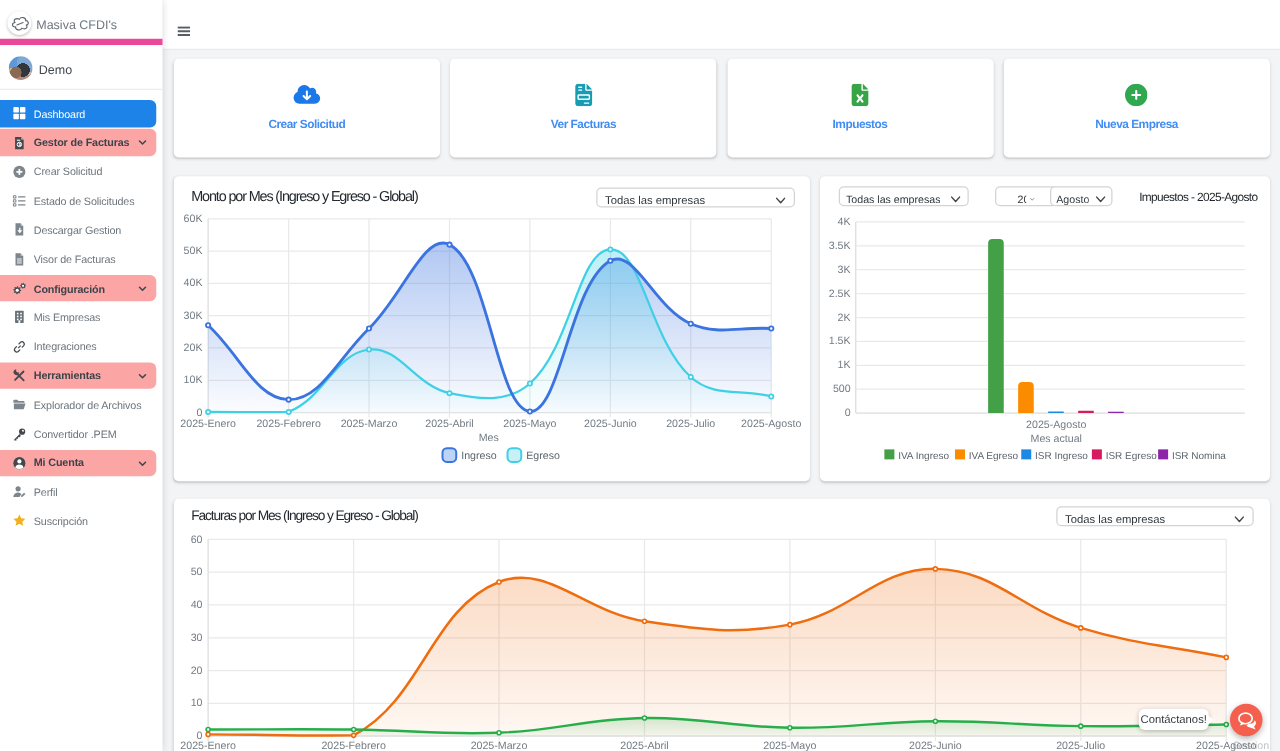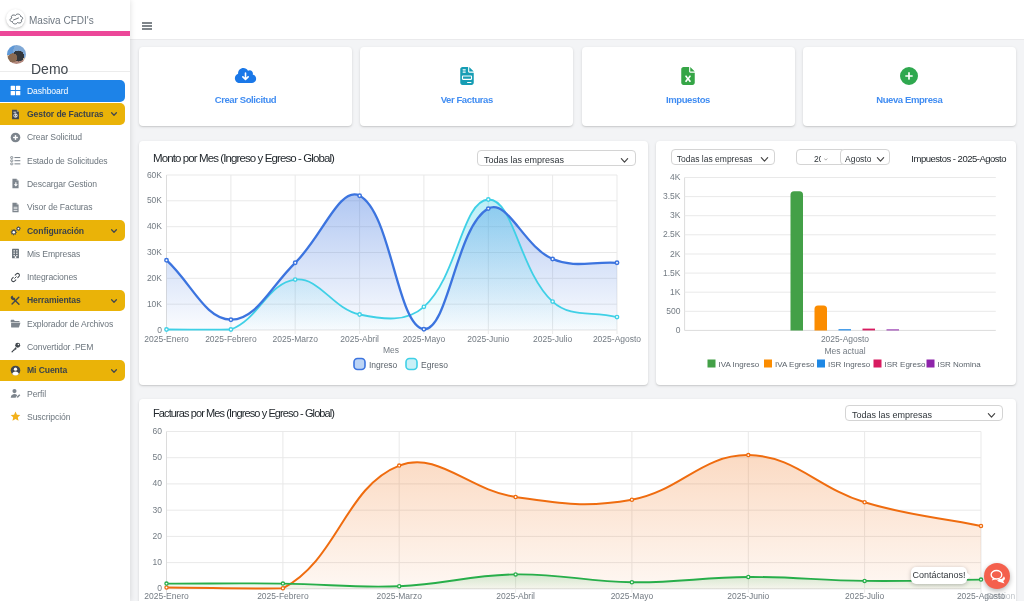--- a/index.html
+++ b/index.html
@@ -2,26 +2,26 @@
 <html><head><meta charset="utf-8">
 <style>
 *{margin:0;padding:0;box-sizing:border-box}
 html,body{width:1024px;height:601px;overflow:hidden;font-family:"Liberation Sans",sans-serif;background:#f3f4f6}
 #sidebar{position:absolute;left:0;top:0;width:130px;height:601px;background:#fff;box-shadow:0 0 6px rgba(0,0,0,0.14);z-index:5}
 #sb-head{position:absolute;left:0;top:0;width:130px;height:36px;border-bottom:5px solid #ec4899}
 .logo-circ{position:absolute;left:6px;top:9px;width:19px;height:19px;border-radius:50%;background:#fff;box-shadow:0 1px 2.5px rgba(0,0,0,0.25);display:flex;align-items:center;justify-content:center}
 #sb-head .t{position:absolute;left:29px;top:15px;font-size:10px;color:#6e7780}
 #sb-user{position:absolute;left:0;top:37px;width:130px;height:35px;border-bottom:1px solid #ececec}
 .avatar{position:absolute;left:7px;top:8px;width:19px;height:19px;border-radius:50%;background:radial-gradient(circle at 30% 68%, #8a6a52 0 24%, transparent 25%),radial-gradient(circle at 60% 58%, #33373c 0 34%, transparent 35%),radial-gradient(circle at 75% 30%, #7fa8d6 0 40%, transparent 41%),linear-gradient(175deg, #5f98d6 0 48%, #c9b8a6 48% 78%, #b3897e 78% 100%)}
-#sb-user .t{position:absolute;left:31px;top:24px;font-size:14px;color:#41484f}
+#sb-user .t{position:absolute;left:31px;top:14px;font-size:10px;color:#41484f}
 #menu{position:absolute;left:0;top:80px;width:130px}
 .mi{position:relative;width:125px;height:21.5px;margin-bottom:1.8px;border-radius:0 5px 5px 0;display:flex;align-items:center;color:#6c757d;font-size:8.6px;letter-spacing:-1.05px}
 .mi .ic{width:11px;margin-left:10px;display:flex;justify-content:center}
 .mi .lbl{margin-left:6px;white-space:nowrap;letter-spacing:-0.1px}
-.mi.header{background:#eab308;color:#3c434a;font-weight:bold;font-size:8.6px;letter-spacing:-0.9px}
+.mi.header{background:#fca5a5;color:#3c434a;font-weight:bold;font-size:8.6px;letter-spacing:-0.9px}
 .mi.active{background:#1d83e8;color:#fff}
 .chv{position:absolute;right:7px;top:7px}
 #nav{position:absolute;left:130px;top:0;width:982px;height:40px;background:#fff;border-bottom:1px solid #eaeaec;z-index:4}
 #nav .burger{position:absolute;left:11.5px;top:16px}
 #nav .hola{position:absolute;right:39px;top:14.5px;font-size:9px;letter-spacing:-0.2px;color:#6e7780}
 #nav .out{position:absolute;right:14px;top:14px}
 .card{position:absolute;background:#fff;border-radius:4px;box-shadow:0 1px 3px rgba(0,0,0,0.13),0 1px 1px rgba(0,0,0,0.07)}
 .topcard{top:47px;height:79px;width:213px}
 .topcard .ico{position:absolute;left:0;right:0;top:20px;text-align:center}
 .topcard .cap{position:absolute;left:0;right:0;top:47px;text-align:center;font-size:9.5px;font-weight:bold;color:#418df2;letter-spacing:-0.4px}

